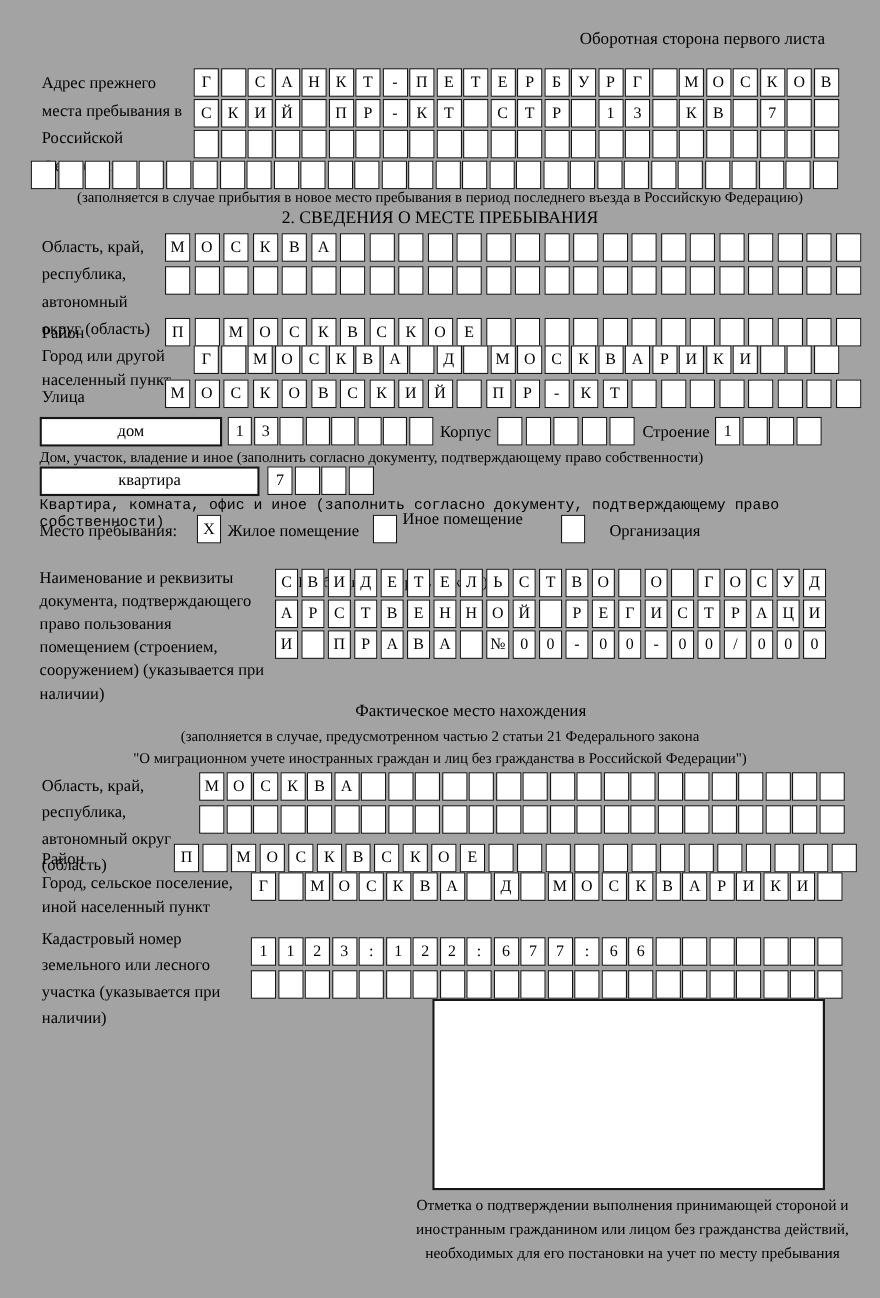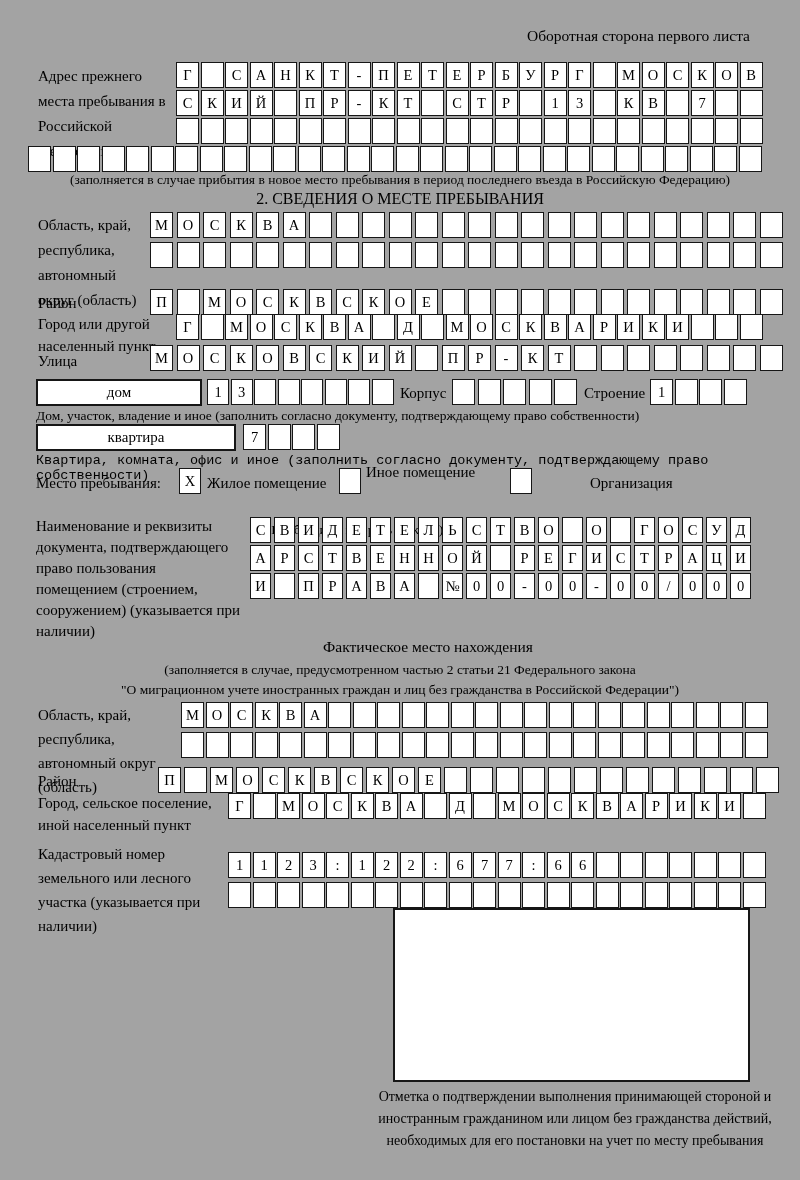--- a/index.html
+++ b/index.html
@@ -325,21 +325,21 @@
       <span class="cell"></span>
     </div>
   <div class="abs note" style="left:36px;top:453px;font-family:Liberation Mono, monospace;">Квартира, комната, офис и иное (заполнить согласно документу, подтверждающему право собственности)</div>
 
   <div class="abs lbl" style="left:36px;top:471px;">Место пребывания:</div>
   <div class="abs cb" style="left:179px;top:468px;">X</div>
   <div class="abs lbl" style="left:207px;top:471px;">Жилое помещение</div>
   <div class="abs cb" style="left:339px;top:468px;"></div>
   <div class="abs lbl" style="left:366px;top:460px;">Иное помещение</div>
   <div class="abs cb" style="left:510px;top:468px;"></div>
-  <div class="abs lbl" style="left:554px;top:471px;margin-left:36px;">Организация</div>
+  <div class="abs lbl" style="left:554px;top:471px;">Организация</div>
   <div class="abs note" style="left:155px;top:522px;width:400px;text-align:center;">(Необходимо выбрать нужное)</div>
 
   <div class="abs lbl lh21" style="left:36px;top:516px;width:205px;">Наименование и реквизиты документа, подтверждающего право пользования помещением (строением, сооружением) (указывается при наличии)</div>
   <div class="abs cellrow g3 cells-sm" style="left:250px;top:517px;">
       <span class="cell">С</span>
       <span class="cell">В</span>
       <span class="cell">И</span>
       <span class="cell">Д</span>
       <span class="cell">Е</span>
       <span class="cell">Т</span>

